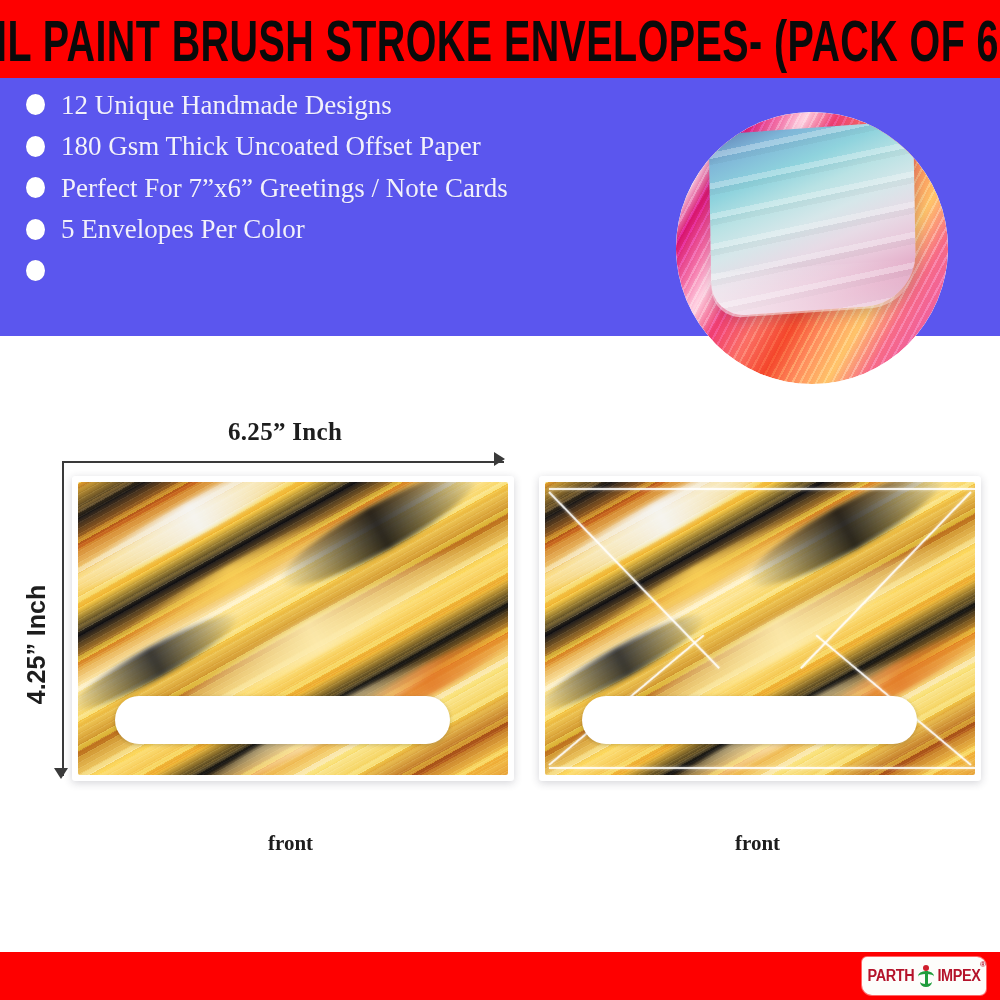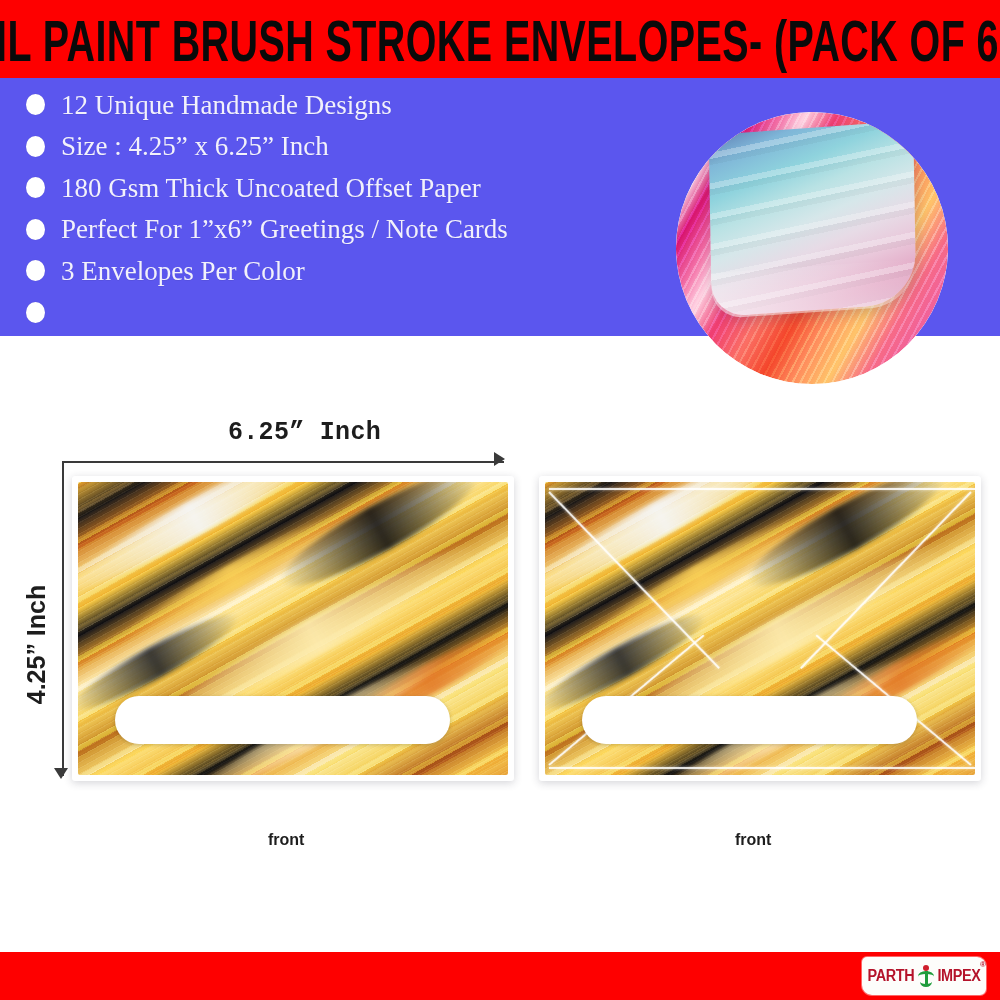--- a/index.html
+++ b/index.html
@@ -114,21 +114,21 @@
     border-radius:0 0 50px 34px;
   }
 
   
   .stage{position:absolute;left:0;top:336px;width:1000px;height:616px;background:#fff;}
 
   
   .dim-top-label{
     position:absolute;left:228px;top:418px;
     font-size:25px;font-weight:bold;color:#1d1d1d;
-    font-family:Liberation Mono, monospace;
+    font-family:Liberation Serif, serif;
     letter-spacing:.3px;
     white-space:nowrap;
   }
   .dim-h-line{
     position:absolute;left:62px;top:461px;width:442px;height:2px;background:#3a3a3a;
   }
   .dim-h-arrow{
     position:absolute;left:494px;top:452px;width:0;height:0;
     border-top:7px solid transparent;border-bottom:7px solid transparent;
     border-left:11px solid #3a3a3a;
@@ -221,22 +221,22 @@
         box-shadow:0 0 3px rgba(255,255,255,.6);}
   .f-top{left:1%;top:2%;width:99%;}
   .f-bot{left:1%;bottom:2%;width:99%;}
   .f-d1{left:1%;top:3%;width:57%;transform:rotate(46deg);}
   .f-d2{left:99%;top:3%;width:57%;transform:rotate(134deg);}
   .f-d3{left:1%;bottom:3%;width:47%;transform:rotate(-40deg);}
   .f-d4{left:99%;bottom:3%;width:47%;transform:rotate(-140deg);}
 
   .env-caption{
     position:absolute;
-    font-size:16px;font-weight:bold;color:#1d1d1d;
-    font-family:Liberation Sans, sans-serif;
+    font-size:21px;font-weight:bold;color:#1d1d1d;
+    font-family:Liberation Serif, serif;
     top:831px;
   }
   .cap-front{left:268px;}
   .cap-back{left:735px;}
 
   
   .bottom-bar{
     position:absolute;left:0;top:952px;width:1000px;height:48px;background:#fe0000;
   }
   .logo-patch{
@@ -283,33 +283,29 @@
   </div>
 
   <div class="feature-panel">
     <ul class="feature-list">
       <li class="feature-item">
         <span class="bullet"></span>
         <span class="feature-label">12 Unique Handmade Designs</span>
       </li>
       <li class="feature-item">
         <span class="bullet"></span>
-        <span class="feature-label">Size : 4.25” x 6.25”  Inch</span>
-      </li>
-      <li class="feature-item">
-        <span class="bullet"></span>
         <span class="feature-label">180 Gsm Thick  Uncoated Offset Paper</span>
       </li>
       <li class="feature-item">
         <span class="bullet"></span>
-        <span class="feature-label">Perfect For 1”x6” Greetings / Note Cards</span>
-      </li>
-      <li class="feature-item">
-        <span class="bullet"></span>
-        <span class="feature-label">3 Envelopes Per Color</span>
+        <span class="feature-label">Perfect For 7”x6” Greetings / Note Cards</span>
+      </li>
+      <li class="feature-item">
+        <span class="bullet"></span>
+        <span class="feature-label">5 Envelopes Per Color</span>
       </li>
       <li class="feature-item">
         <span class="bullet"></span>
       </li>
     </ul>
   </div>
 
   <div class="circle-inset">
     <div class="circle-inner">
       <div class="circle-art"></div>

